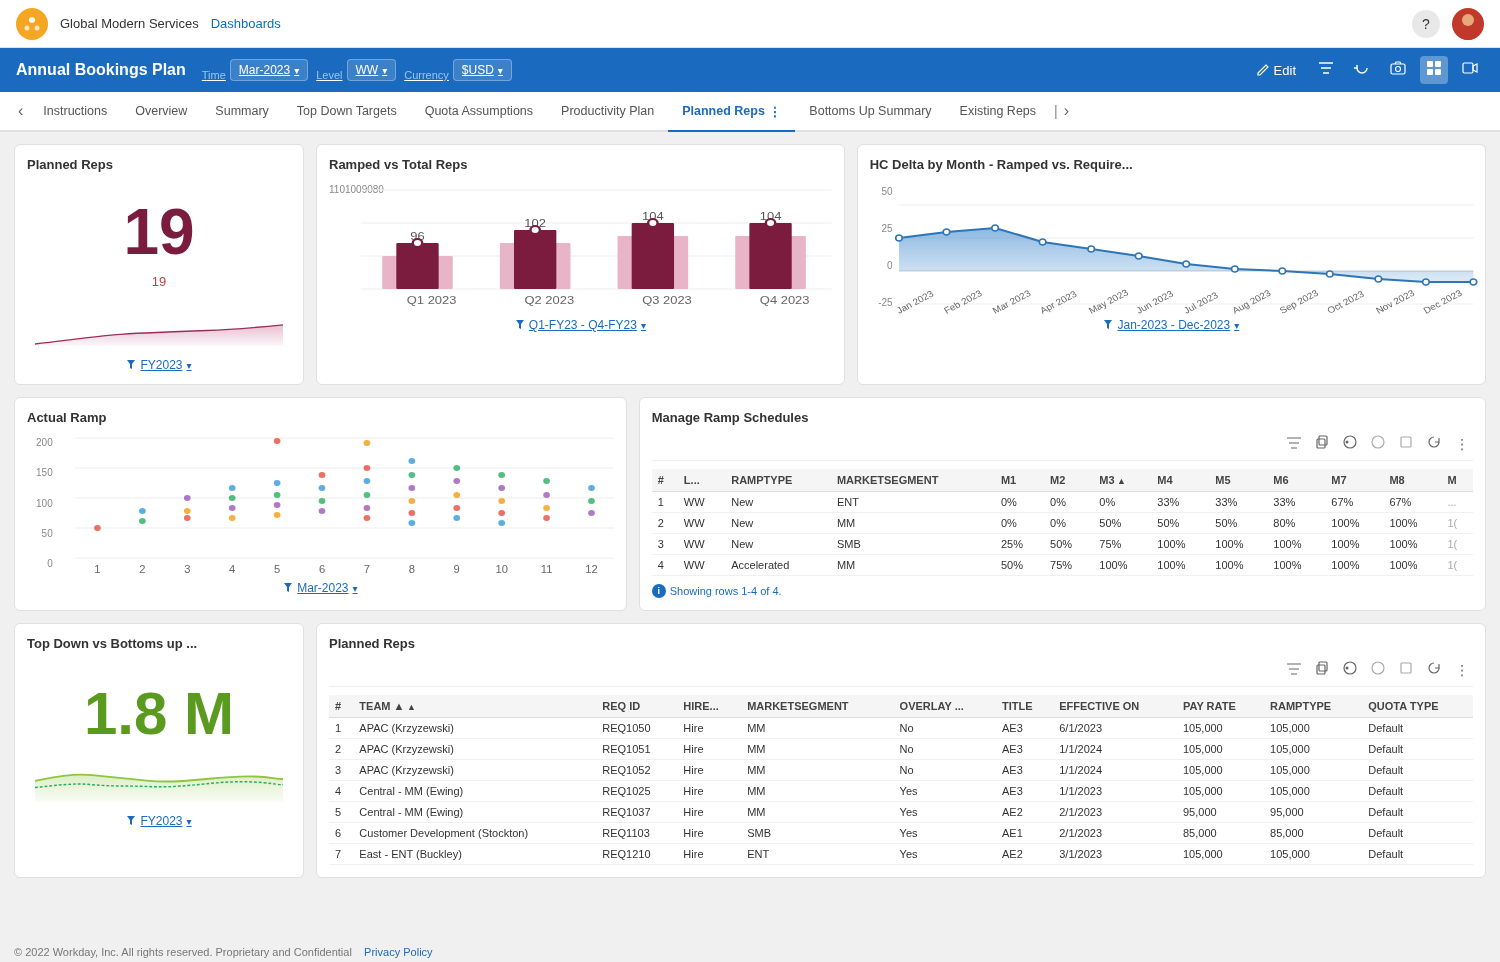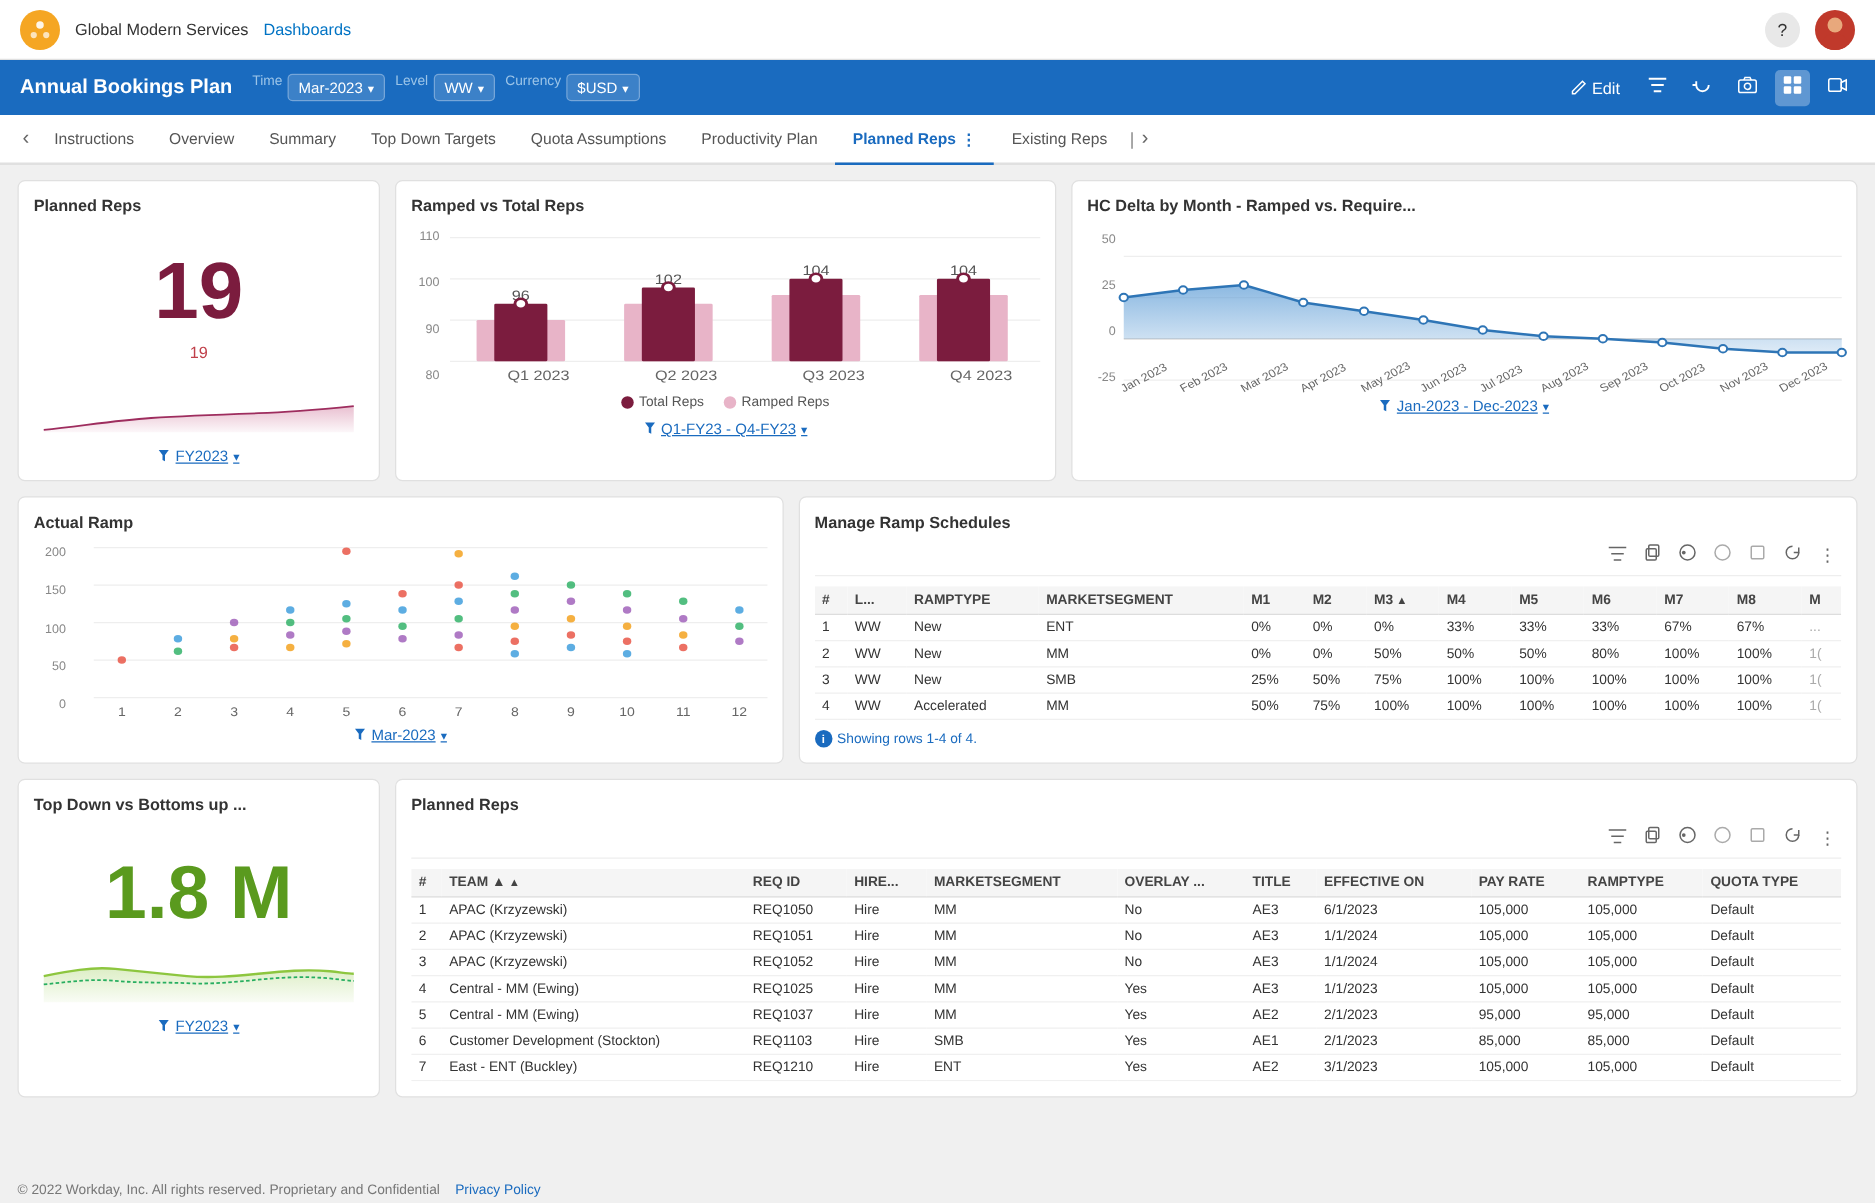--- a/index.html
+++ b/index.html
@@ -32,21 +32,21 @@
     .toolbar {
       background: #1a6bbf;
       padding: 0 16px;
       height: 44px;
       display: flex;
       align-items: center;
       gap: 8px;
       color: white;
     }
     .toolbar-title { font-size: 16px; font-weight: 600; margin-right: 8px; }
-    .toolbar-control { display: flex; align-items: flex-start; gap: 4px; font-size: 13px; }
+    .toolbar-control { display: flex; align-items: flex-end; gap: 4px; font-size: 13px; text-decoration: underline; }
     .toolbar-dropdown {
       background: rgba(255,255,255,0.15);
       border: 1px solid rgba(255,255,255,0.3);
       border-radius: 4px;
       padding: 3px 8px;
       color: white;
       font-size: 12px;
       cursor: pointer;
       display: flex; align-items: center; gap: 4px;
     }
@@ -231,20 +231,21 @@
   <div class="tab-item">Instructions</div>
   <div class="tab-item">Overview</div>
   <div class="tab-item">Summary</div>
   <div class="tab-item">Top Down Targets</div>
   <div class="tab-item">Quota Assumptions</div>
   <div class="tab-item">Productivity Plan</div>
   <div class="tab-item active">
     Planned Reps
     <span style="margin-left:4px;color:#1a6bbf">⋮</span>
   </div>
+  <div class="tab-item">Bottoms Up Summary</div>
   <div class="tab-item">Existing Reps</div>
   <span style="margin-left:4px;color:#888;font-size:14px;cursor:pointer">|</span>
   <div class="tab-nav-btn">›</div>
 </div>
 
 <div class="main-content">
 
   <div class="card-row">
 
     <div class="card card-planned-reps">
@@ -269,21 +270,21 @@
           </svg>
         <span>FY2023</span>
         <span class="chevron" style="color:#1a6bbf"></span>
       </div>
     </div>
 
     <div class="card card-ramped">
       <div class="card-title">Ramped vs Total Reps</div>
       <div style="display:flex;gap:8px;height:130px">
 
-        <div style="display:flex;flex-direction:column;justify-content:space-between;padding:4px 0;width:24px;text-align:right">
+        <div style="display:flex;flex-direction:row;justify-content:space-between;padding:4px 0;width:24px;text-align:right">
           <span class="y-axis-label">110</span>
           <span class="y-axis-label">100</span>
           <span class="y-axis-label">90</span>
           <span class="y-axis-label">80</span>
         </div>
 
         <svg width="100%" height="130" viewBox="0 0 400 130" preserveAspectRatio="none">
 
           <line x1="0" y1="10" x2="400" y2="10" stroke="#eee" stroke-width="1"></line>
           <line x1="0" y1="43" x2="400" y2="43" stroke="#eee" stroke-width="1"></line>
@@ -308,30 +309,20 @@
           <circle cx="48" cy="63" r="4" fill="white" stroke="#7b1c3e" stroke-width="2"></circle>
           <circle cx="148" cy="50" r="4" fill="white" stroke="#7b1c3e" stroke-width="2"></circle>
           <circle cx="248" cy="43" r="4" fill="white" stroke="#7b1c3e" stroke-width="2"></circle>
           <circle cx="348" cy="43" r="4" fill="white" stroke="#7b1c3e" stroke-width="2"></circle>
 
           <text x="60" y="124" text-anchor="middle" font-size="11" fill="#666">Q1 2023</text>
           <text x="160" y="124" text-anchor="middle" font-size="11" fill="#666">Q2 2023</text>
           <text x="260" y="124" text-anchor="middle" font-size="11" fill="#666">Q3 2023</text>
           <text x="360" y="124" text-anchor="middle" font-size="11" fill="#666">Q4 2023</text>
         </svg>
-      </div>
-      <div class="chart-legends">
-        <div class="legend-item">
-          <span class="legend-dot" style="background:#7b1c3e"></span>
-          <span>Total Reps</span>
-        </div>
-        <div class="legend-item">
-          <span class="legend-dot" style="background:#e8b4c8"></span>
-          <span>Ramped Reps</span>
-        </div>
       </div>
       <div class="card-footer" style="margin-top:8px">
         <svg width="10" height="12" viewBox="0 0 10 12">
             <path d="M1 1h8L6 5v5l-2-1V5L1 1z" fill="#1a6bbf"></path>
           </svg>
         <span>Q1-FY23 - Q4-FY23</span>
         <span class="chevron" style="color:#1a6bbf"></span>
       </div>
     </div>
 

